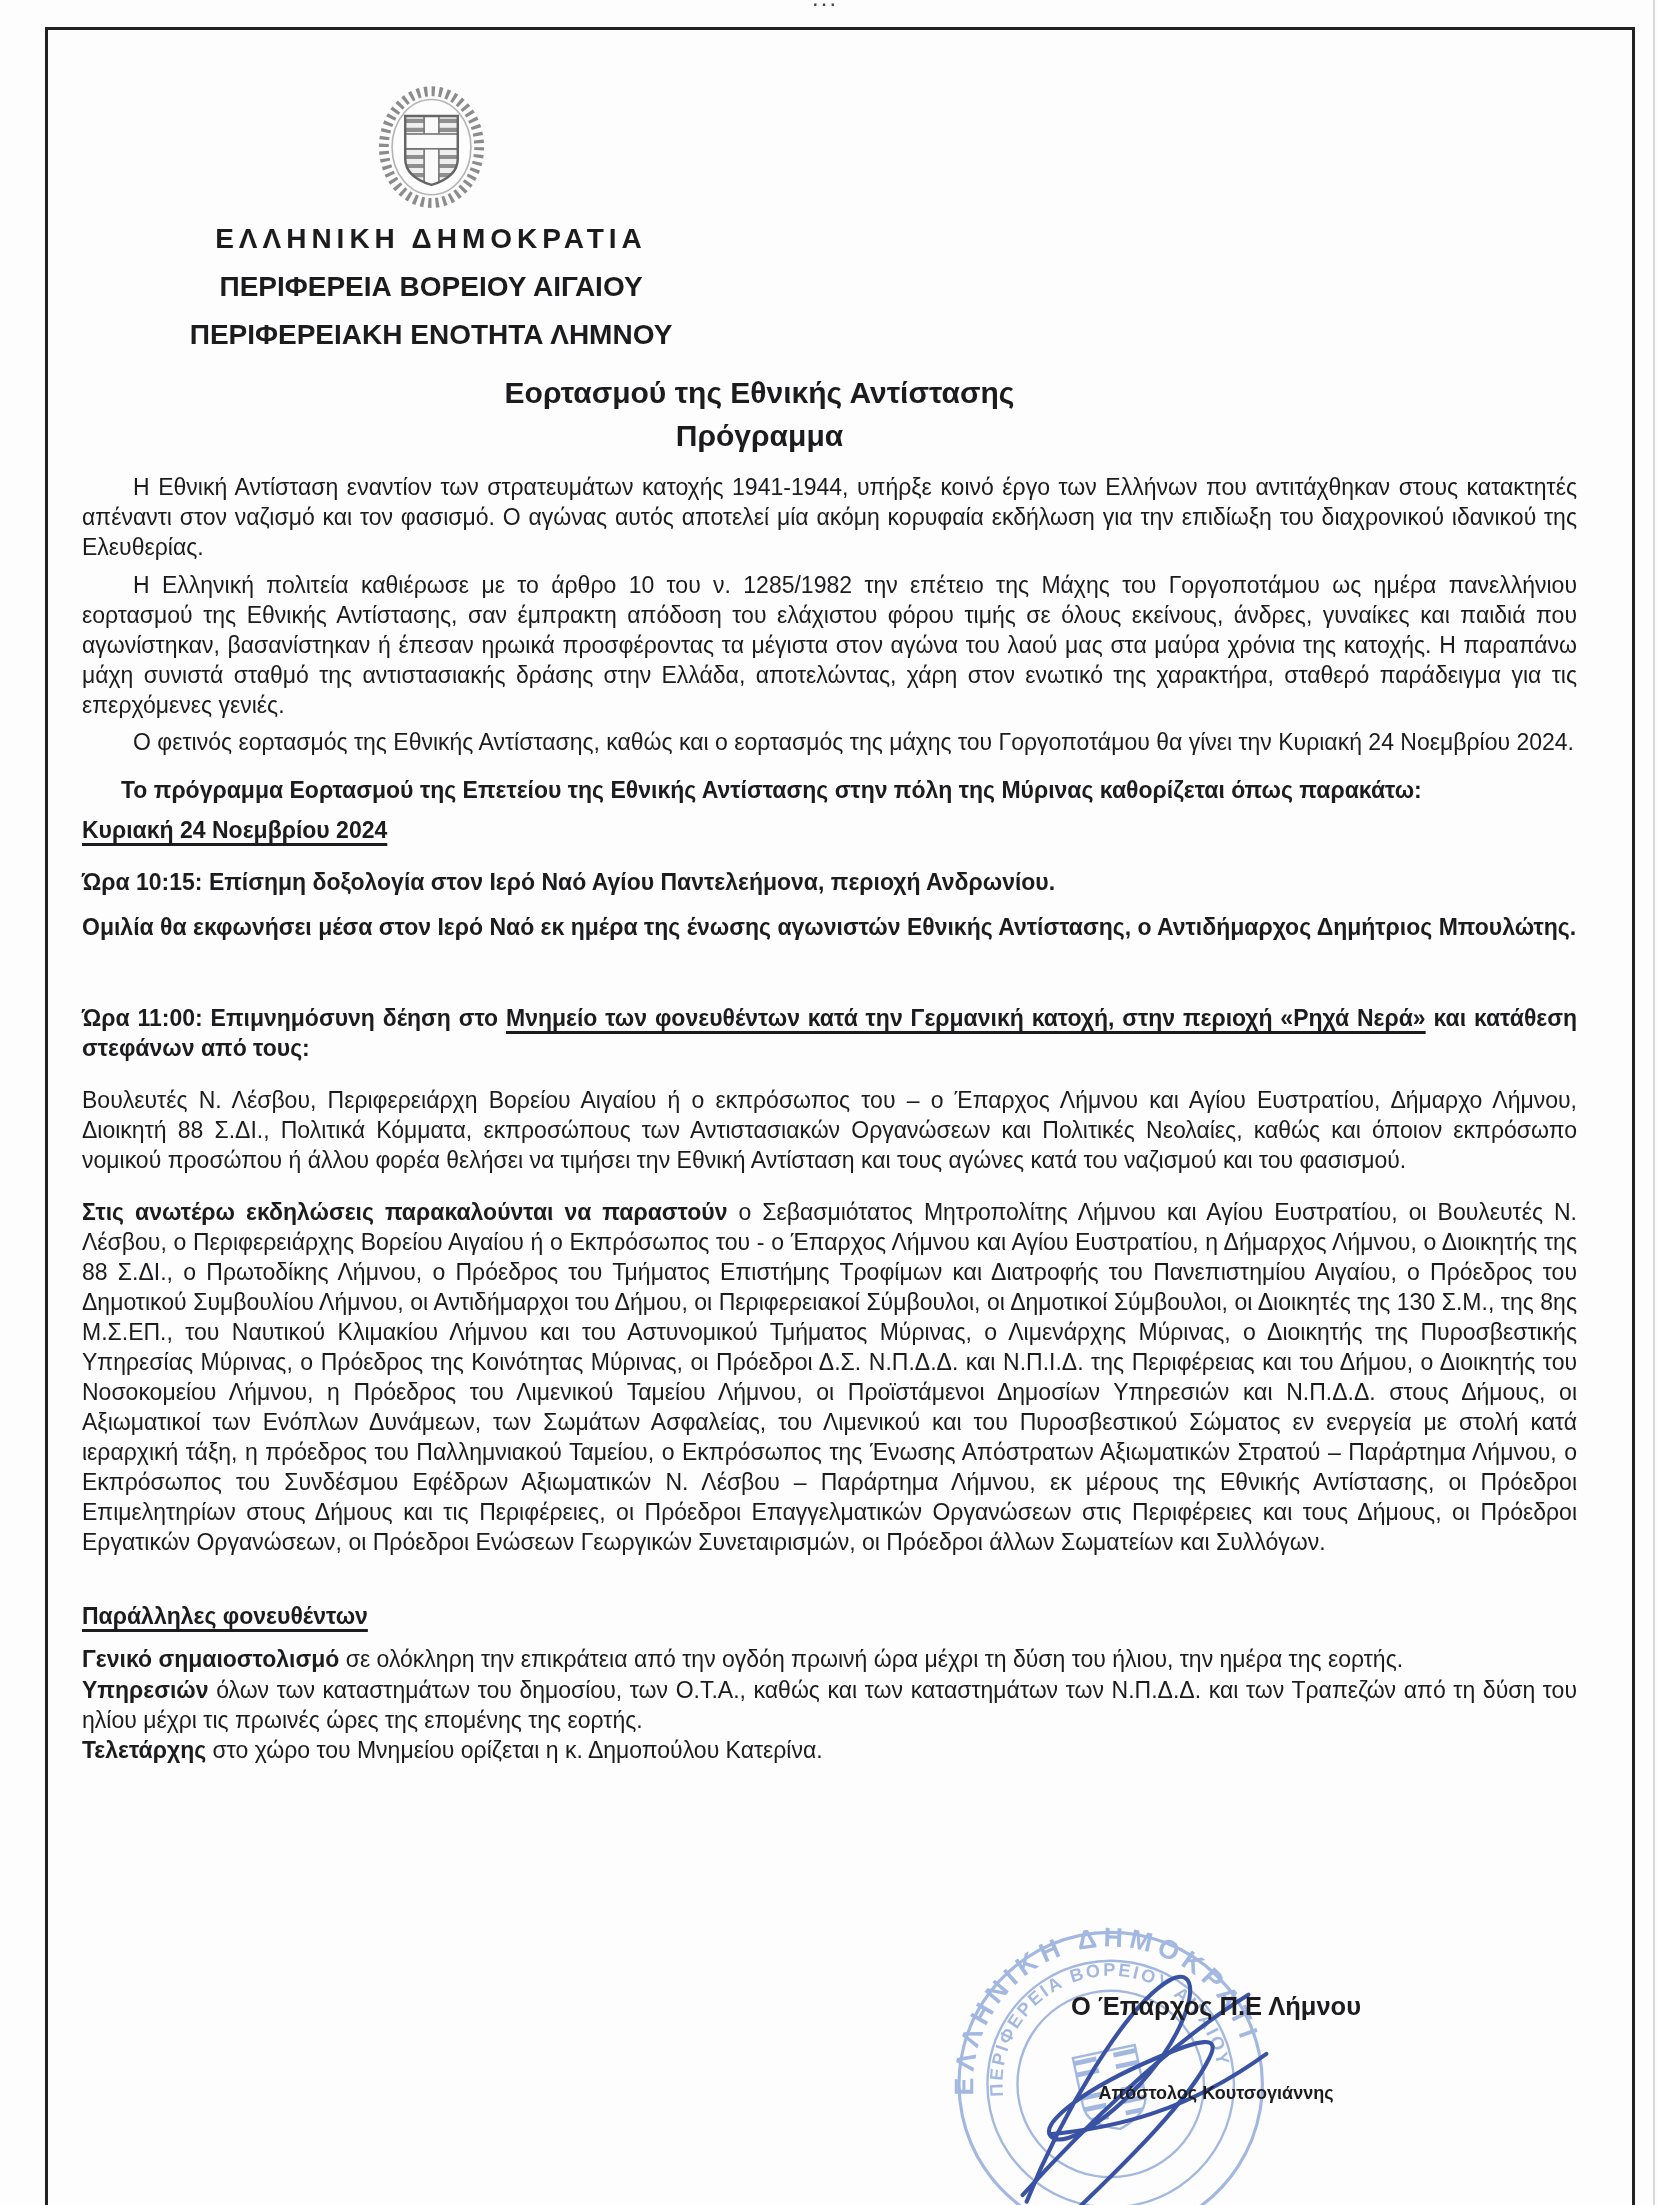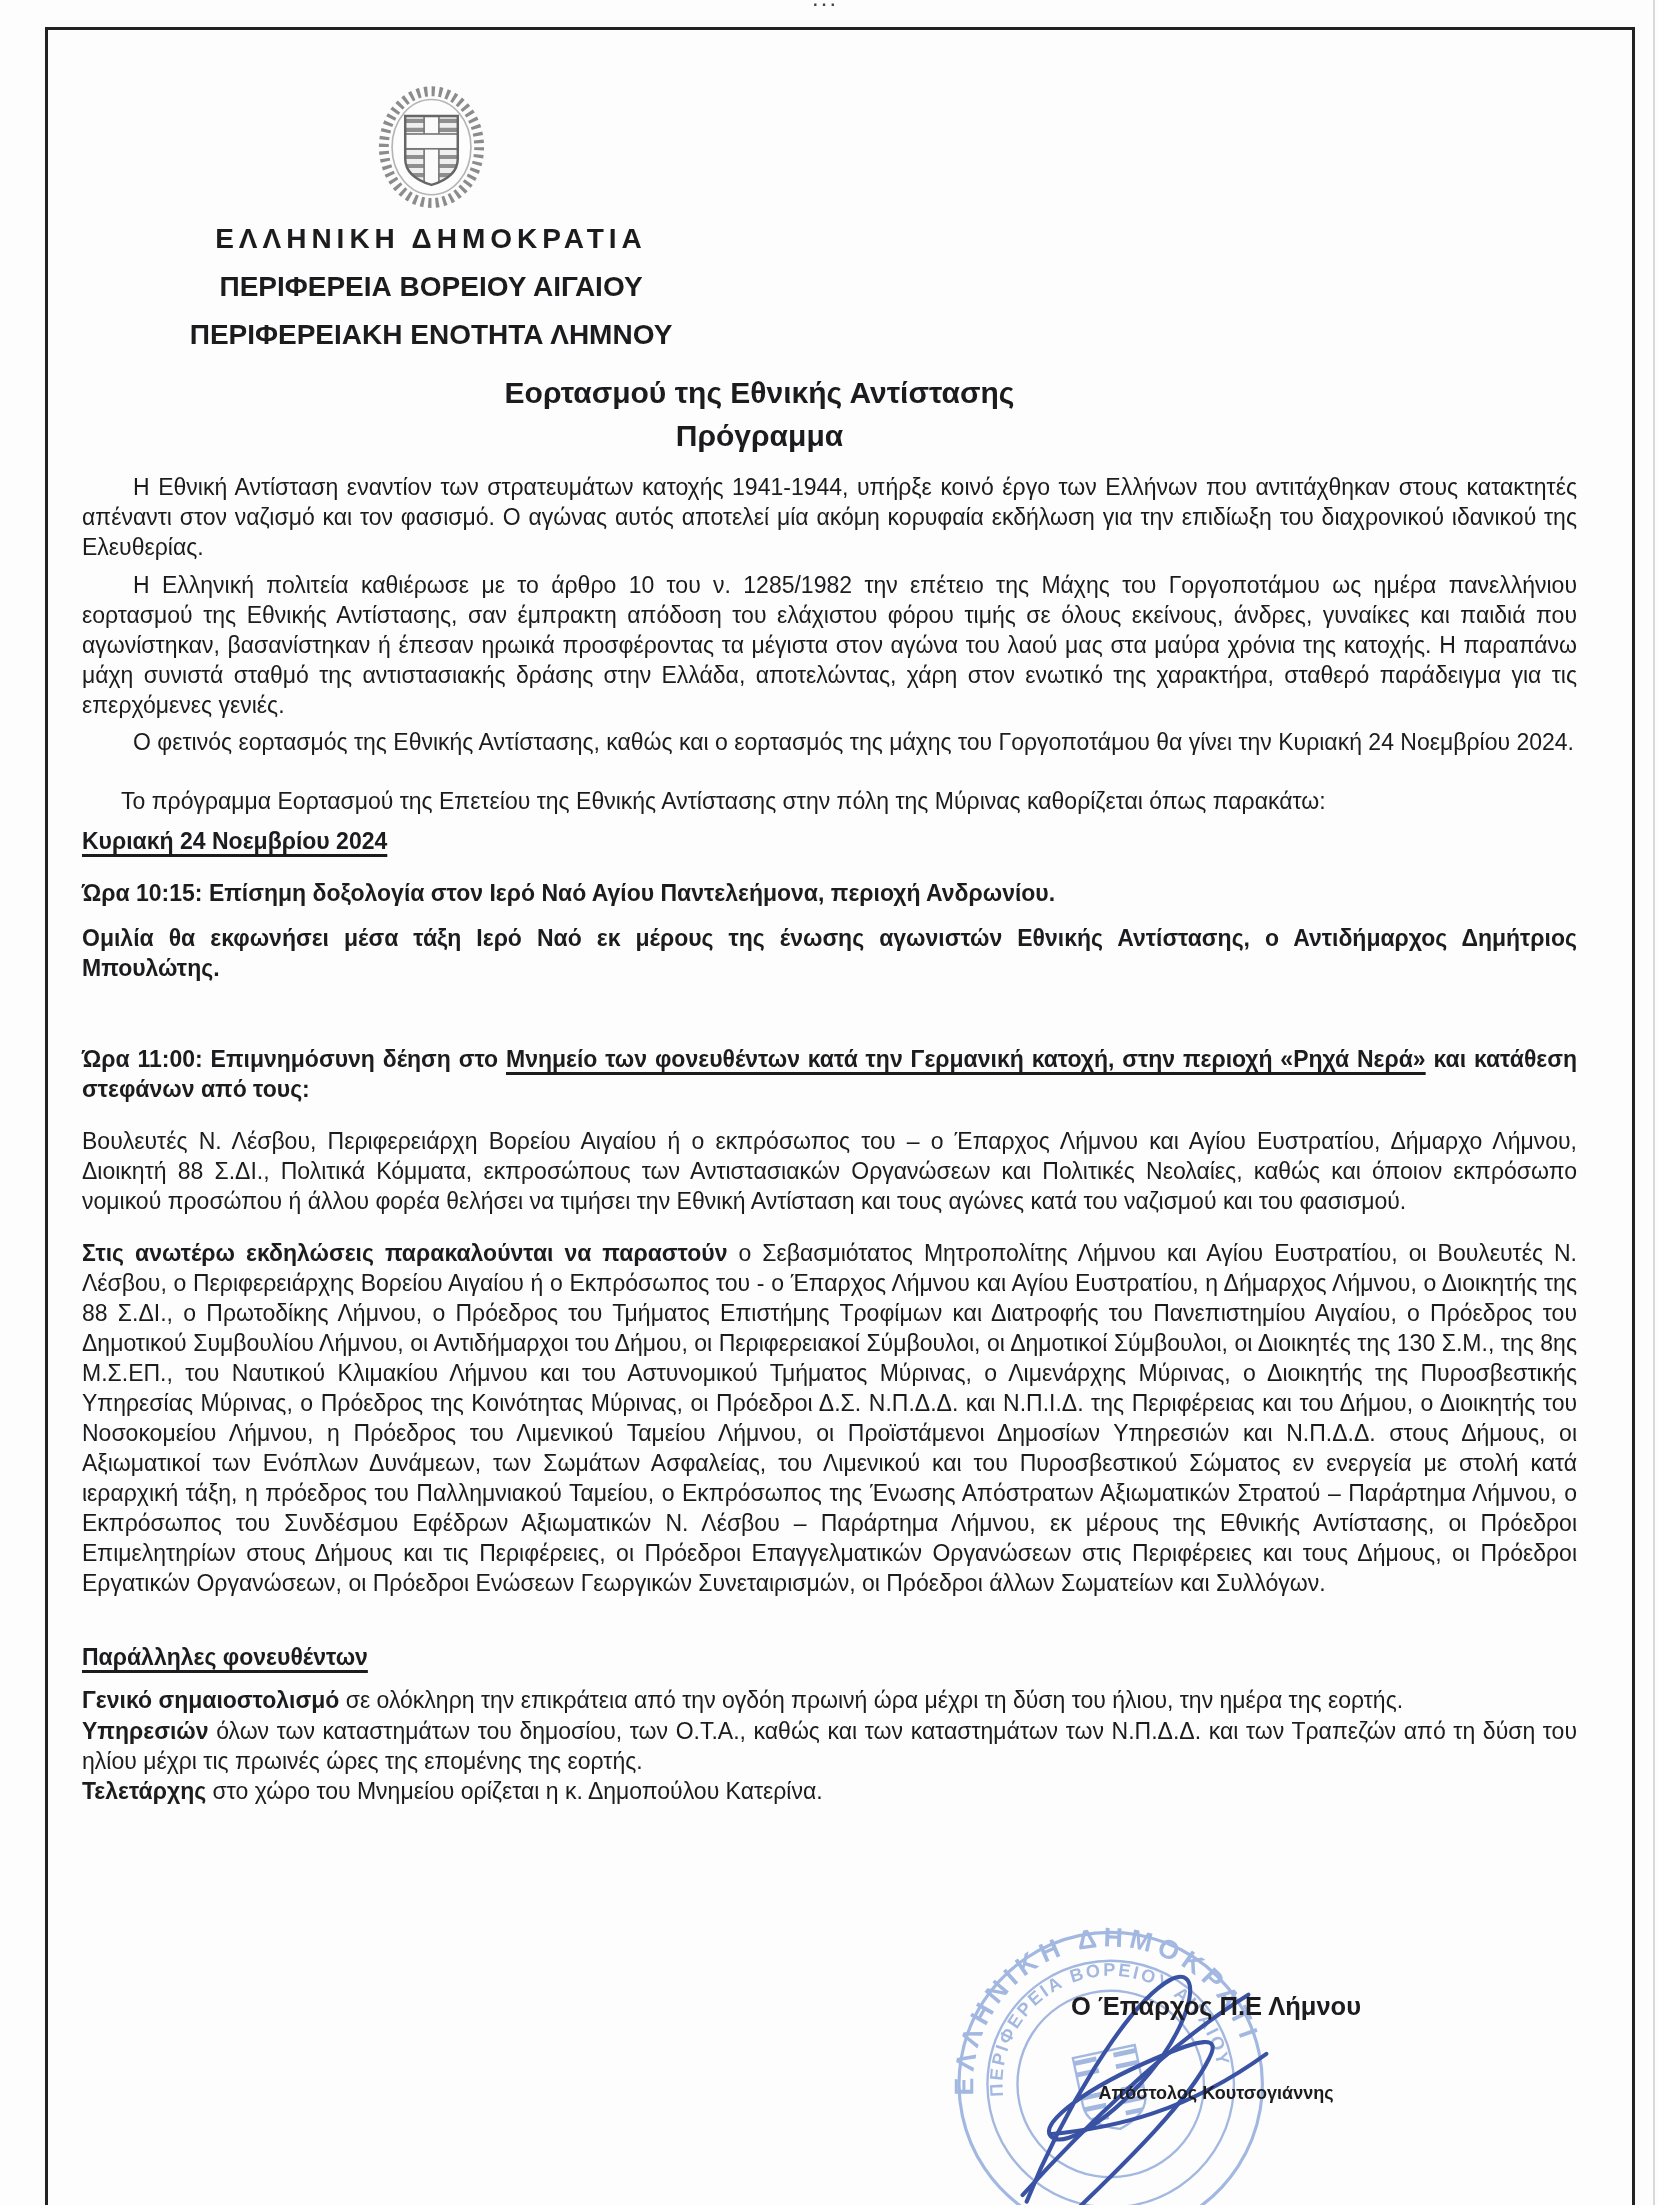--- a/index.html
+++ b/index.html
@@ -27,21 +27,21 @@
   .org-line{font-size:28px;font-weight:bold;line-height:48px;white-space:nowrap;}
   .org-line.first{letter-spacing:5px;}
   .title-block{width:1355px;text-align:center;margin-top:12.3px;}
   .title-line{font-size:30px;font-weight:bold;line-height:43px;}
   p{margin:0;font-size:23px;line-height:30px;}
   .jst{text-align:justify;}
   .ind{text-indent:51px;}
   .p1{margin-top:15px;}
   .p2{margin-top:8px;}
   .p3{margin-top:7.4px;}
-  .p4{margin-top:29px;font-weight:normal;text-indent:39px;}
+  .p4{margin-top:18px;font-weight:bold;text-indent:39px;}
   .h-underline{margin-top:10px;font-weight:bold;text-decoration:underline;text-decoration-thickness:2.5px;text-underline-offset:5px;}
   .event1{margin-top:21.4px;font-weight:bold;}
   .event2{margin-top:15px;font-weight:bold;}
   .event3{margin-top:61px;font-weight:bold;}
   .u-part{text-decoration:underline;text-decoration-thickness:2.5px;text-underline-offset:5px;}
   .p8{margin-top:22px;}
   .p9{margin-top:22px;}
   .bold-lead{font-weight:bold;}
   .h-parallel{margin-top:44px;}
   .p10{margin-top:13px;}
@@ -150,21 +150,21 @@
     </div>
 
     <p class="p1 jst ind">Η Εθνική Αντίσταση εναντίον των στρατευμάτων κατοχής 1941-1944, υπήρξε κοινό έργο των Ελλήνων που αντιτάχθηκαν στους κατακτητές απέναντι στον ναζισμό και τον φασισμό. Ο αγώνας αυτός αποτελεί μία ακόμη κορυφαία εκδήλωση για την επιδίωξη του διαχρονικού ιδανικού της Ελευθερίας.</p>
     <p class="p2 jst ind">Η Ελληνική πολιτεία καθιέρωσε με το άρθρο 10 του ν. 1285/1982 την επέτειο της Μάχης του Γοργοποτάμου ως ημέρα πανελλήνιου εορτασμού της Εθνικής Αντίστασης, σαν έμπρακτη απόδοση του ελάχιστου φόρου τιμής σε όλους εκείνους, άνδρες, γυναίκες και παιδιά που αγωνίστηκαν, βασανίστηκαν ή έπεσαν ηρωικά προσφέροντας τα μέγιστα στον αγώνα του λαού μας στα μαύρα χρόνια της κατοχής. Η παραπάνω μάχη συνιστά σταθμό της αντιστασιακής δράσης στην Ελλάδα, αποτελώντας, χάρη στον ενωτικό της χαρακτήρα, σταθερό παράδειγμα για τις επερχόμενες γενιές.</p>
     <p class="p3 jst ind">Ο φετινός εορτασμός της Εθνικής Αντίστασης, καθώς και ο εορτασμός της μάχης του Γοργοποτάμου θα γίνει την Κυριακή 24 Νοεμβρίου 2024.</p>
     <p class="p4 jst">Το πρόγραμμα Εορτασμού της Επετείου της Εθνικής Αντίστασης στην πόλη της Μύρινας καθορίζεται όπως παρακάτω:</p>
 
     <p class="h-underline">Κυριακή 24 Νοεμβρίου 2024</p>
 
     <p class="event1">Ώρα 10:15: Επίσημη δοξολογία στον Ιερό Ναό Αγίου Παντελεήμονα, περιοχή Ανδρωνίου.</p>
-    <p class="event2 jst">Ομιλία θα εκφωνήσει μέσα τάξη Ιερό Ναό εκ μέρους της ένωσης αγωνιστών Εθνικής Αντίστασης, ο Αντιδήμαρχος Δημήτριος Μπουλώτης.</p>
+    <p class="event2 jst">Ομιλία θα εκφωνήσει μέσα στον Ιερό Ναό εκ ημέρα της ένωσης αγωνιστών Εθνικής Αντίστασης, ο Αντιδήμαρχος Δημήτριος Μπουλώτης.</p>
 
     <p class="event3 jst"><span>Ώρα 11:00: Επιμνημόσυνη δέηση στο </span><span class="u-part">Μνημείο των φονευθέντων κατά την Γερμανική κατοχή, στην περιοχή «Ρηχά Νερά»</span><span> και κατάθεση στεφάνων από τους:</span></p>
 
     <p class="p8 jst">Βουλευτές Ν. Λέσβου, Περιφερειάρχη Βορείου Αιγαίου ή ο εκπρόσωπος του – ο Έπαρχος Λήμνου και Αγίου Ευστρατίου, Δήμαρχο Λήμνου, Διοικητή 88 Σ.ΔΙ., Πολιτικά Κόμματα, εκπροσώπους των Αντιστασιακών Οργανώσεων και Πολιτικές Νεολαίες, καθώς και όποιον εκπρόσωπο νομικού προσώπου ή άλλου φορέα θελήσει να τιμήσει την Εθνική Αντίσταση και τους αγώνες κατά του ναζισμού και του φασισμού.</p>
 
     <p class="p9 jst"><span class="bold-lead">Στις ανωτέρω εκδηλώσεις παρακαλούνται να παραστούν</span><span> ο Σεβασμιότατος Μητροπολίτης Λήμνου και Αγίου Ευστρατίου, οι Βουλευτές Ν. Λέσβου, ο Περιφερειάρχης Βορείου Αιγαίου ή ο Εκπρόσωπος του - ο Έπαρχος Λήμνου και Αγίου Ευστρατίου, η Δήμαρχος Λήμνου, ο Διοικητής της 88 Σ.ΔΙ., ο Πρωτοδίκης Λήμνου, ο Πρόεδρος του Τμήματος Επιστήμης Τροφίμων και Διατροφής του Πανεπιστημίου Αιγαίου, ο Πρόεδρος του Δημοτικού Συμβουλίου Λήμνου, οι Αντιδήμαρχοι του Δήμου, οι Περιφερειακοί Σύμβουλοι, οι Δημοτικοί Σύμβουλοι, οι Διοικητές της 130 Σ.Μ., της 8ης Μ.Σ.ΕΠ., του Ναυτικού Κλιμακίου Λήμνου και του Αστυνομικού Τμήματος Μύρινας, ο Λιμενάρχης Μύρινας, ο Διοικητής της Πυροσβεστικής Υπηρεσίας Μύρινας, ο Πρόεδρος της Κοινότητας Μύρινας, οι Πρόεδροι Δ.Σ. Ν.Π.Δ.Δ. και Ν.Π.Ι.Δ. της Περιφέρειας και του Δήμου, ο Διοικητής του Νοσοκομείου Λήμνου, η Πρόεδρος του Λιμενικού Ταμείου Λήμνου, οι Προϊστάμενοι Δημοσίων Υπηρεσιών και Ν.Π.Δ.Δ. στους Δήμους, οι Αξιωματικοί των Ενόπλων Δυνάμεων, των Σωμάτων Ασφαλείας, του Λιμενικού και του Πυροσβεστικού Σώματος εν ενεργεία με στολή κατά ιεραρχική τάξη, η πρόεδρος του Παλλημνιακού Ταμείου, ο Εκπρόσωπος της Ένωσης Απόστρατων Αξιωματικών Στρατού – Παράρτημα Λήμνου, ο Εκπρόσωπος του Συνδέσμου Εφέδρων Αξιωματικών Ν. Λέσβου – Παράρτημα Λήμνου, εκ μέρους της Εθνικής Αντίστασης, οι Πρόεδροι Επιμελητηρίων στους Δήμους και τις Περιφέρειες, οι Πρόεδροι Επαγγελματικών Οργανώσεων στις Περιφέρειες και τους Δήμους, οι Πρόεδροι Εργατικών Οργανώσεων, οι Πρόεδροι Ενώσεων Γεωργικών Συνεταιρισμών, οι Πρόεδροι άλλων Σωματείων και Συλλόγων.</span></p>
 
     <p class="h-underline h-parallel">Παράλληλες φονευθέντων</p>
 
     <p class="p10 jst"><span class="bold-lead">Γενικό σημαιοστολισμό</span><span> σε ολόκληρη την επικράτεια από την ογδόη πρωινή ώρα μέχρι τη δύση του ήλιου, την ημέρα της εορτής.</span></p>

